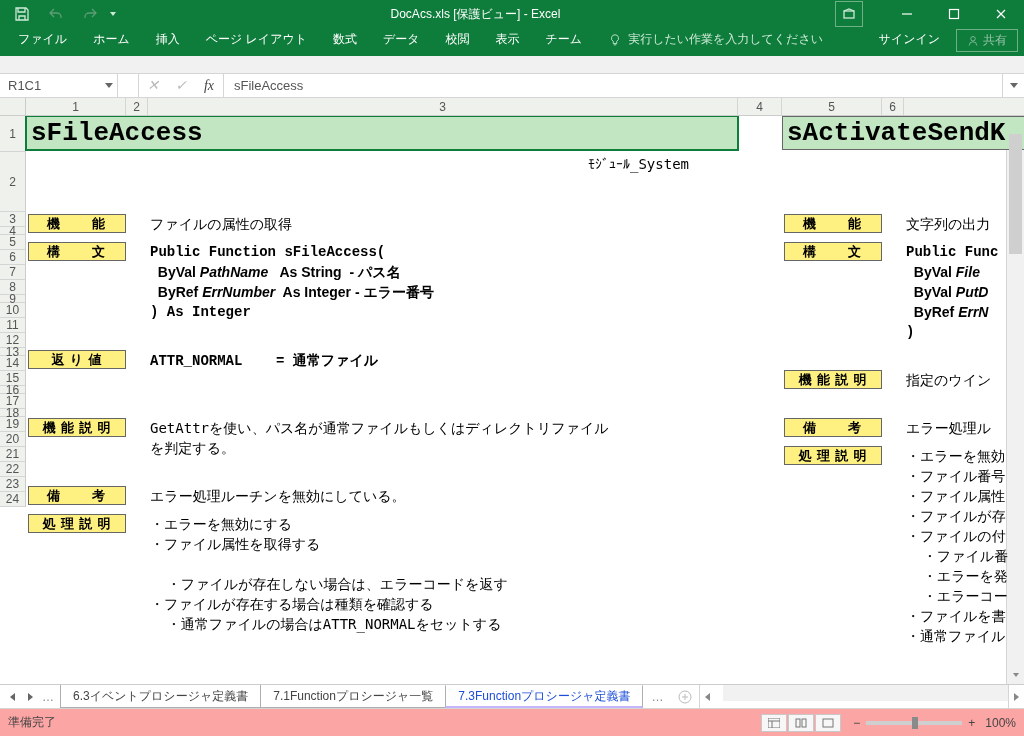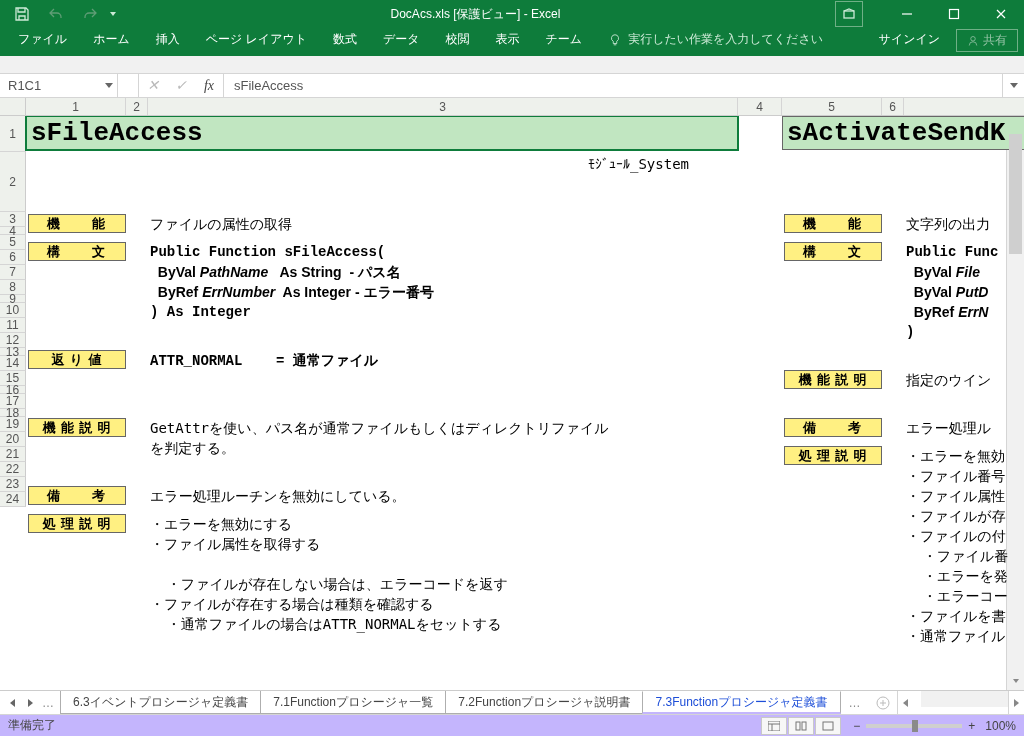--- a/index.html
+++ b/index.html
@@ -68,21 +68,21 @@
 
 .tabs-row { height: 24px; display: flex; align-items: stretch; border-top: 1px solid #ccc; font-size: 12px; background: #fff;}
 .tab-nav { display: flex; align-items: center; border-right: 1px solid #d5d5d5; padding: 0 4px; gap: 2px;}
 .tab-nav-btn { width: 16px; display: flex; align-items: center; justify-content: center; color: #888;}
 .sheet-tab { border: 1px solid #aeaeae; border-top: none; padding: 0 12px; display: flex; align-items: center; margin-left: -1px; background: #fff; color: #444; cursor: pointer; white-space: nowrap;}
 .sheet-tab.active { background: #fff; border-bottom: 2px solid #c4b5fd; color: #1d4ed8; border-top: 1px solid #fff; position: relative; z-index: 2;}
 .add-sheet { width: 28px; display: flex; align-items: center; justify-content: center; color: #888;}
 .h-scroll-track { flex: 1; height: 16px; background: #f1f1f1; position: relative; margin-left: 8px;}
 
 
-.statusbar { height: 22px; background: #c4b5fd; border-top: 1px solid #d5d5d5; display: flex; align-items: center; font-size: 12px; color: #444; padding: 0 8px;}
+.statusbar { height: 28px; background: #fca5a5; border-top: 1px solid #d5d5d5; display: flex; align-items: center; font-size: 12px; color: #444; padding: 0 8px;}
 .status-center { flex: 1; }
 .view-btns { display: flex; gap: 1px;}
 .vb { width: 26px; height: 18px; border: 1px solid #c8c8c8; display: flex; align-items: center; justify-content: center; background: #f7f7f7;}
 .zoom-slider { display: flex; align-items: center; gap: 6px; margin-left: 12px;}
 .slider-track { width: 96px; height: 4px; background: #cfcfcf; position: relative;}
 .slider-thumb { position: absolute; left: 46px; top: -4px; width: 6px; height: 12px; background: #8a8a8a;}
 .zoom-pct { margin-left: 10px;}
 
 .caret-down { display:inline-block; width:0; height:0; border-left:4px solid transparent; border-right:4px solid transparent; border-top:5px solid #666;}
 .tri-down-sm { display:inline-block; width:0; height:0; border-left:3px solid transparent; border-right:3px solid transparent; border-top:4px solid #888;}
@@ -297,21 +297,20 @@
     <div class="tab-nav-btn">
         <span class="tri-left-sm"></span>
       </div>
     <div class="tab-nav-btn">
         <span class="tri-right-sm"></span>
       </div>
     <div class="tab-nav-btn">…</div>
   </div>
   <div class="sheet-tab">6.3イベントプロシージャ定義書</div>
   <div class="sheet-tab">7.1Functionプロシージャ一覧</div>
-  <div class="sheet-tab">7.2Functionプロシージャ説明書</div>
   <div class="sheet-tab active">7.3Functionプロシージャ定義書</div>
   <div style="padding:0 8px; display:flex; align-items:center; color:#888">…</div>
   <div class="add-sheet">
       <svg width="14" height="14" viewBox="0 0 14 14">
         <circle cx="7" cy="7" r="6" stroke="#bbb" fill="none"></circle>
         <path d="M7 4v6M4 7h6" stroke="#bbb"></path>
       </svg>
     </div>
   <div style="width:16px;border-left:1px solid #d5d5d5;display:flex;align-items:center;justify-content:center">
       <span class="tri-left-sm" style="border-right-color:#888"></span>

